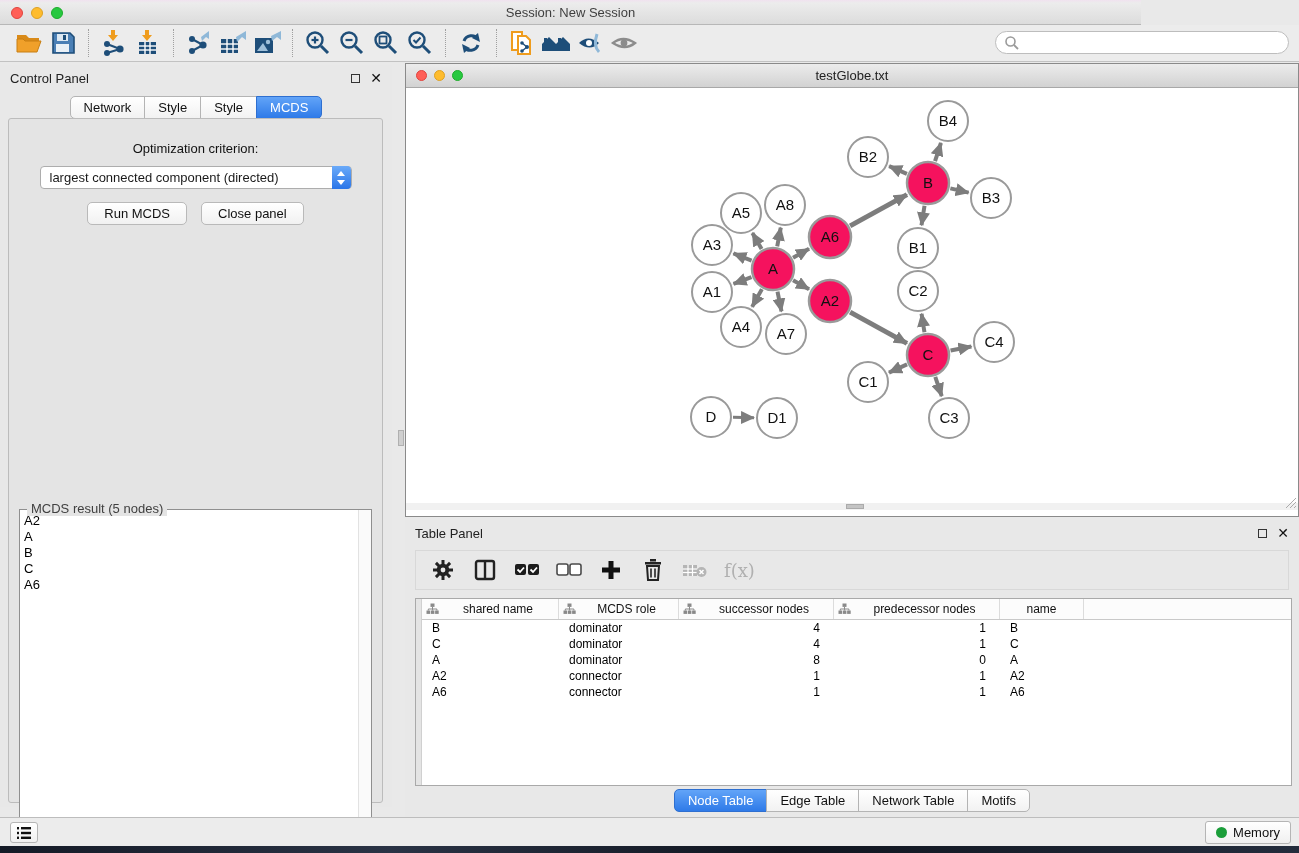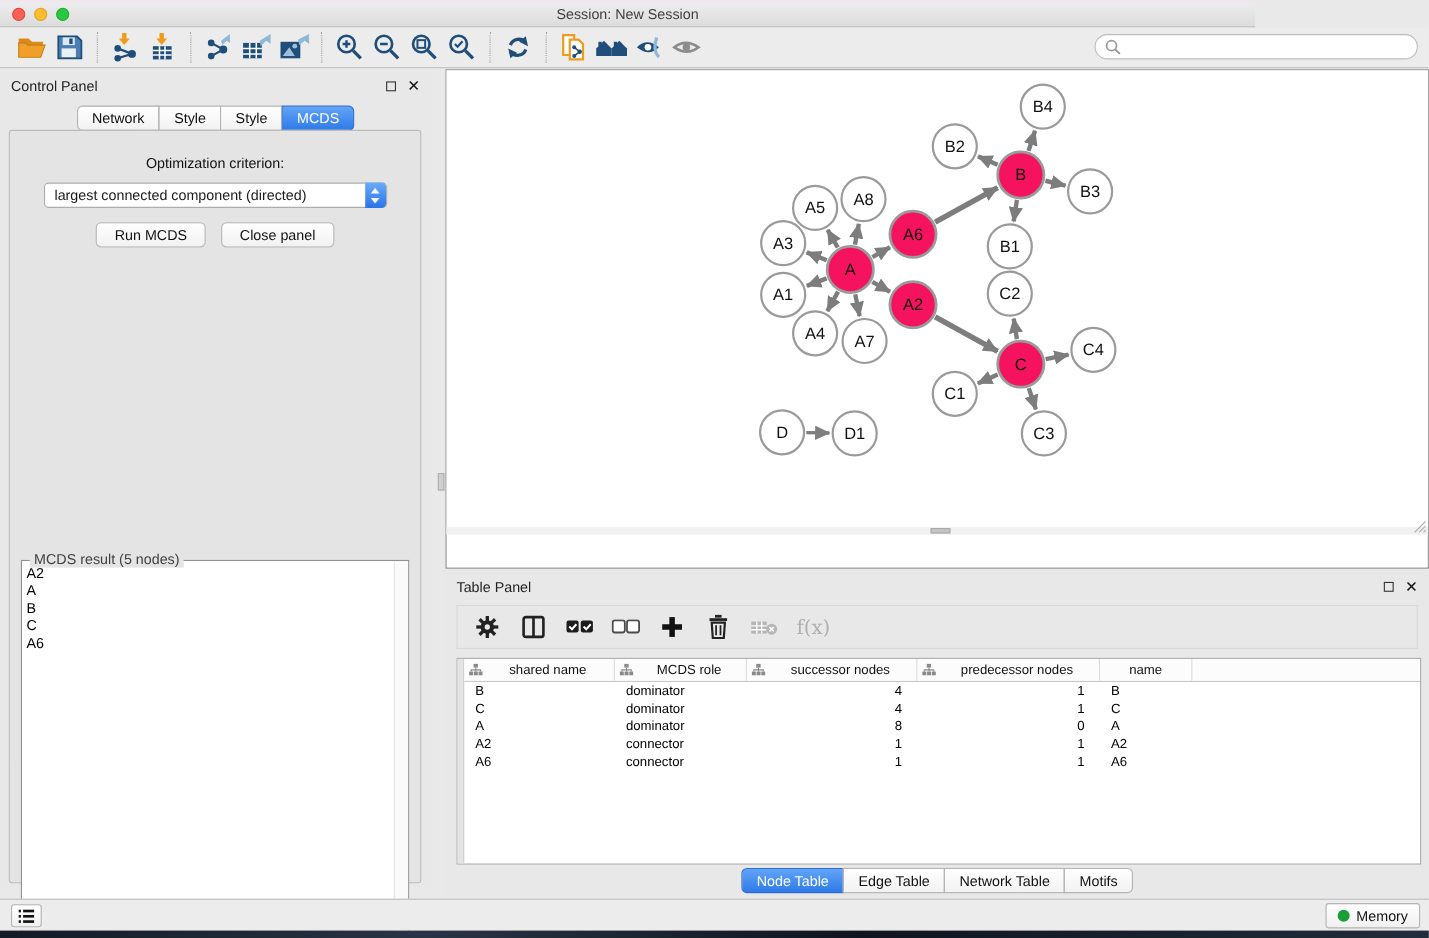--- a/index.html
+++ b/index.html
@@ -55,21 +55,21 @@
   .result-list { flex:1; padding:3px 0 0 4px; font-size:13px; line-height:16px; color:#000; }
   .result-scroll { width:13px; background:#fafafa; border-left:1px solid #e2e2e2; }
 
   
   .net-window { position:absolute; left:405px; top:63px; width:894px; height:454px;
     border:1px solid #8a8a8a; background:#fff; }
   .net-titlebar { height:24px; background:linear-gradient(#ececec,#d2d2d2); border-bottom:1px solid #a8a8a8;
     text-align:center; line-height:24px; font-size:13px; color:#222; position:relative; }
   .net-lights { position:absolute; left:10px; top:6px; display:flex; gap:7px; }
   .net-lights .light { width:11px; height:11px; }
-  .net-canvas { position:relative; width:100%; height:422px; background:#fff; }
+  .net-canvas { position:relative; width:100%; height:422px; background:#fff;border-radius:23px; }
   .net-hscroll { position:absolute; left:0; bottom:0; width:100%; height:7px; background:#f1f1f1; }
   .net-hthumb { position:absolute; left:440px; top:1px; width:18px; height:5px; background:#c4c4c4; border:1px solid #ababab; }
   .resize-grip { position:absolute; right:1px; bottom:1px; width:14px; height:14px; }
 
   
   .table-panel { position:absolute; left:405px; top:520px; width:894px; height:297px; background:#e8e8e8; }
   .tp-toolbar { margin:4px 10px 0 10px; height:40px; background:#e8e8e8; border:1px solid #d8d8d8;
     display:flex; align-items:center; gap:16px; padding-left:14px; }
   .tp-icon { display:flex; align-items:center; justify-content:center; width:26px; height:26px; cursor:pointer; }
   .fx-label { font-family:"DejaVu Serif","Liberation Serif",serif; font-size:18px; color:#b0b0b0; }
@@ -296,20 +296,28 @@
         <div class="result-scroll"></div>
       </div>
       <div class="result-legend">MCDS result (5 nodes)</div>
     </div>
   </div>
 </div>
 
 <div class="split-handle"></div>
 
 <div class="net-window">
+  <div class="net-titlebar">
+    <div class="net-lights">
+      <div class="light red"></div>
+      <div class="light yellow"></div>
+      <div class="light green"></div>
+    </div>
+    <span>testGlobe.txt</span>
+  </div>
   <div class="net-canvas">
     <svg id="graph-svg" width="892" height="415" viewBox="0 0 892 415">
         <defs>
           <marker id="arrow" markerUnits="userSpaceOnUse" markerWidth="15" markerHeight="13" refX="13" refY="6.5" orient="auto">
             <path d="M0,0 L14,6.5 L0,13 z" fill="#7d7d7d"></path>
           </marker>
         </defs>
         <line x1="355.5888044177928" y1="161.03040773113744" x2="346.4111955822072" y2="144.96959226886256" stroke="#7d7d7d" stroke-width="4" marker-end="url(#arrow)"></line>
         <line x1="371.23863630615426" y1="158.3939397005106" x2="374.76136369384574" y2="139.6060602994894" stroke="#7d7d7d" stroke-width="4" marker-end="url(#arrow)"></line>
         <line x1="345.59698311096014" y1="172.57914089611546" x2="327.40301688903986" y2="165.42085910388454" stroke="#7d7d7d" stroke-width="4" marker-end="url(#arrow)"></line>

